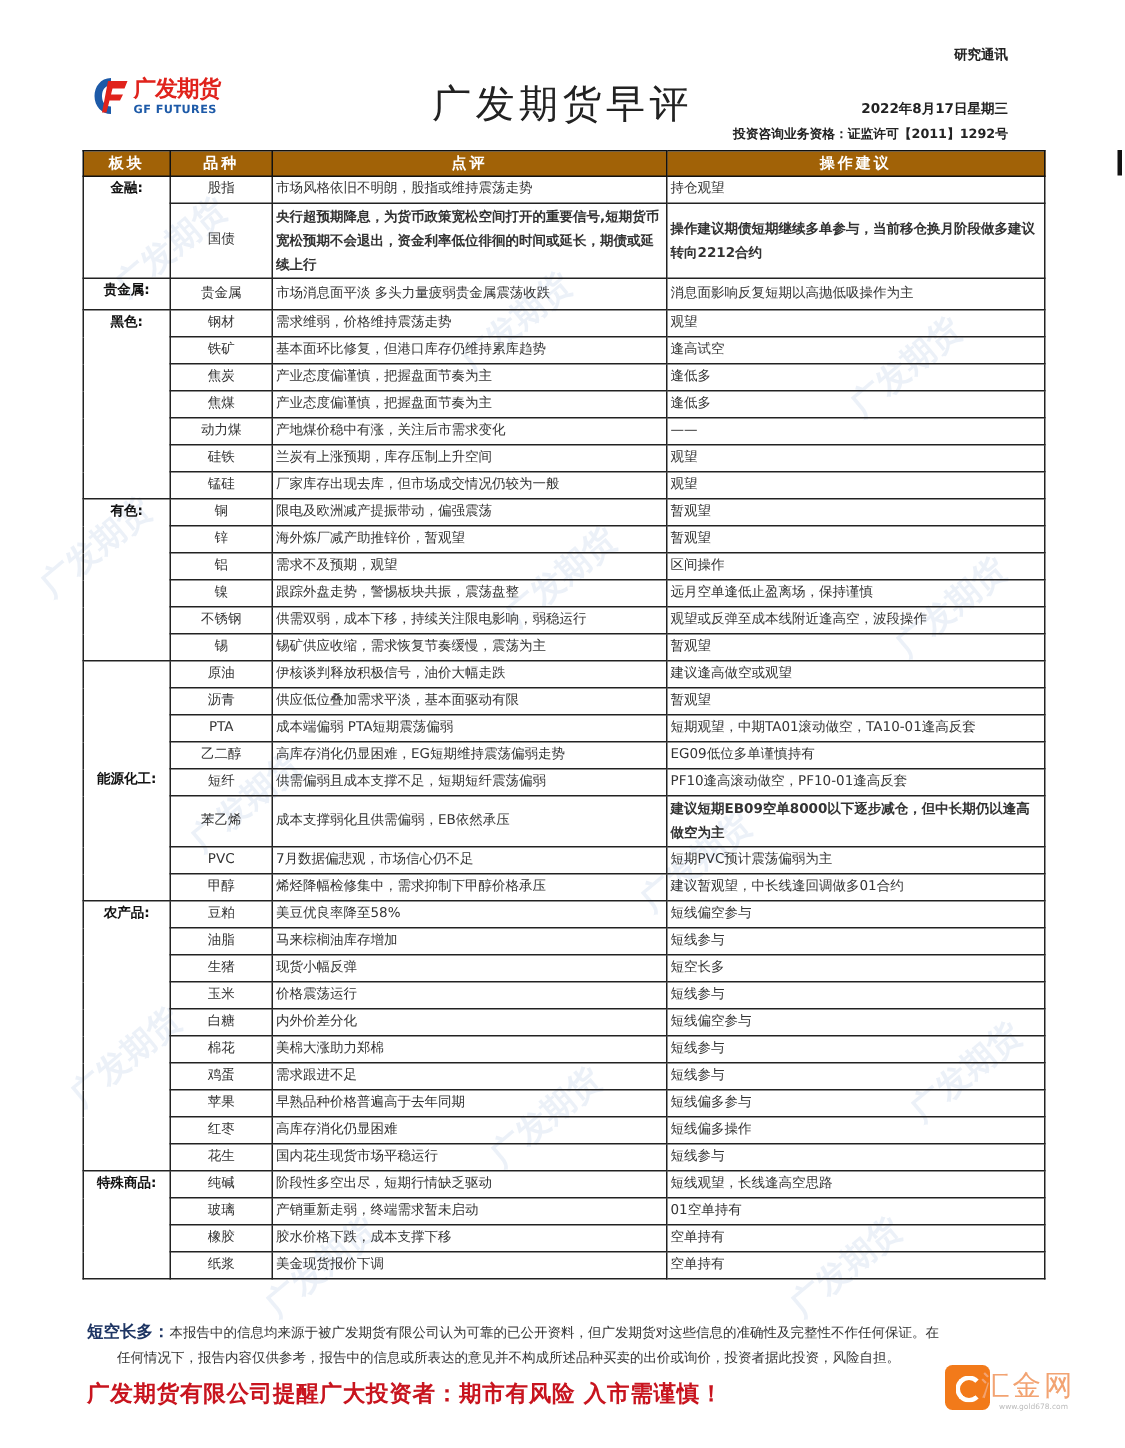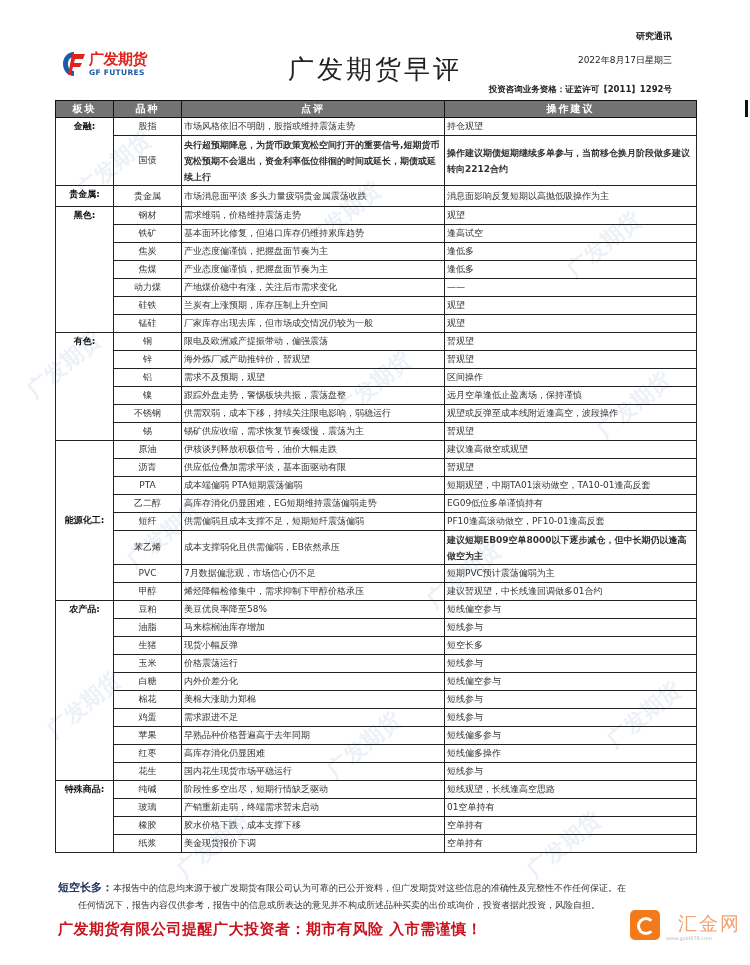--- a/index.html
+++ b/index.html
@@ -1,51 +1,51 @@
 <!DOCTYPE html>
 <html><head>
 <meta charset="utf-8">
 <style>
   html, body { margin:0; padding:0; background:#ffffff; }
   body { width:750px; height:965px; position:relative; overflow:hidden;
          font-family:"DejaVu Sans", "Liberation Sans", sans-serif; color:#1a1a1a; }
   .page-tag { position:absolute; right:78px; top:30px; font-size:9px; font-weight:bold; color:#222; }
-  .date { position:absolute; right:78px; top:54px; font-size:9px; font-weight:normal; color:#222; }
+  .date { position:absolute; right:78px; top:66px; font-size:9px; font-weight:bold; color:#222; }
   .license { position:absolute; right:78px; top:84px; font-size:8.5px; font-weight:bold; color:#222; }
   .title { position:absolute; left:0; width:750px; top:52px; text-align:center;
            font-family:"DejaVu Serif", "Liberation Serif", serif; font-size:26px; letter-spacing:3px; color:#222; }
   .logo { position:absolute; left:62px; top:50px; width:100px; height:30px; }
   .logo-mark { position:absolute; left:0; top:1px; width:24px; height:26px; }
   .logo-cn { position:absolute; left:27px; top:0; font-size:15px; font-weight:bold; color:#e0231c; letter-spacing:-0.5px; }
   .logo-en { position:absolute; left:27px; top:18px; font-size:7.5px; font-weight:bold; color:#1d5aa8; letter-spacing:0.3px; }
   .side-mark { position:absolute; left:745px; top:100px; width:3px; height:17px; background:#111; }
 
   .wm { position:absolute; font-size:22px; font-weight:bold; color:rgba(200,215,235,0.35);
         transform:rotate(-40deg); pointer-events:none; white-space:nowrap; }
 
   table.grid { position:absolute; left:55px; top:100px; width:641px; border-collapse:collapse;
                table-layout:fixed; font-size:9px; }
-  table.grid th { background:#737373; color:#ffffff; height:16px; font-family:"DejaVu Serif", serif;
+  table.grid th { background:#a16207; color:#ffffff; height:16px; font-family:"DejaVu Serif", serif;
                   font-size:10px; letter-spacing:2px; border:1px solid #111; padding:0; }
   table.grid td { border:1px solid #222; padding:0 2px; height:17px; line-height:17px; }
   td.sector { font-weight:bold; vertical-align:top; text-align:center; font-size:9px; color:#111; padding-top:2px; line-height:13px;margin-top:33px; }
   td.sector.mid { vertical-align:middle; }
   td.variety { text-align:center; color:#333; }
   td.comment, td.advice { color:#333; text-align:left; white-space:normal; }
   td.tall { line-height:14px;font-weight:bold; }
 
   .disclaimer { position:absolute; left:58px; top:879px; width:630px; font-size:9px; color:#333; line-height:17px; }
   .disclaimer .lbl { font-weight:bold; font-size:11px; color:#1e3563; }
   .disclaimer .indent { padding-left:20px; display:block; }
   .reminder { position:absolute; left:58px; top:920px; font-family:"DejaVu Serif", serif; font-size:15px;
               font-weight:bold; color:#c8141e; letter-spacing:0.5px; }
   .hj { position:absolute; left:630px; top:910px; width:112px; height:34px; }
   .hj-box { position:absolute; left:0; top:0; width:30px; height:30px; background:#f27a1a; border-radius:5px; }
   .hj-ring { position:absolute; left:7px; top:7px; width:12px; height:12px; border:3px solid #fff; border-radius:50%; border-right-color:transparent; }
-  .hj-name { position:absolute; left:48px; top:1px; font-size:19px; color:#f2a372; letter-spacing:2px; }
+  .hj-name { position:absolute; left:24px; top:1px; font-size:19px; color:#f2a372; letter-spacing:2px; }
   .hj-url { position:absolute; left:36px; top:25px; font-size:5px; color:#bbb; }
 </style>
 </head>
 <body>
 
 <div class="wm" style="left:70px;top:150px;">广发期货</div>
 <div class="wm" style="left:300px;top:200px;">广发期货</div>
 <div class="wm" style="left:560px;top:230px;">广发期货</div>
 <div class="wm" style="left:20px;top:350px;">广发期货</div>
 <div class="wm" style="left:330px;top:370px;">广发期货</div>

